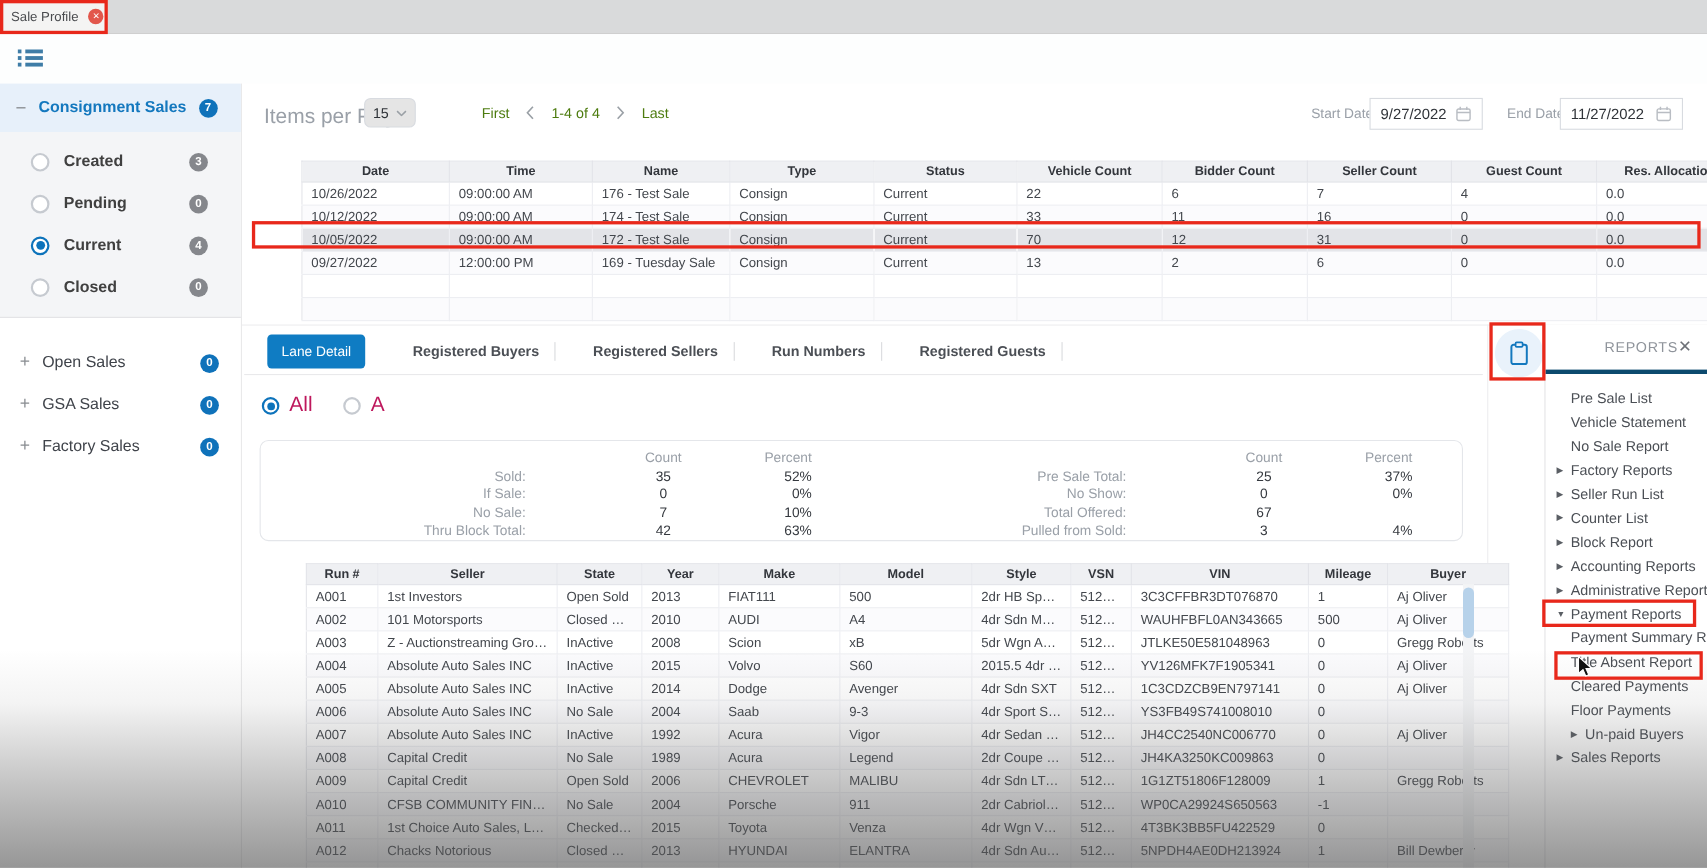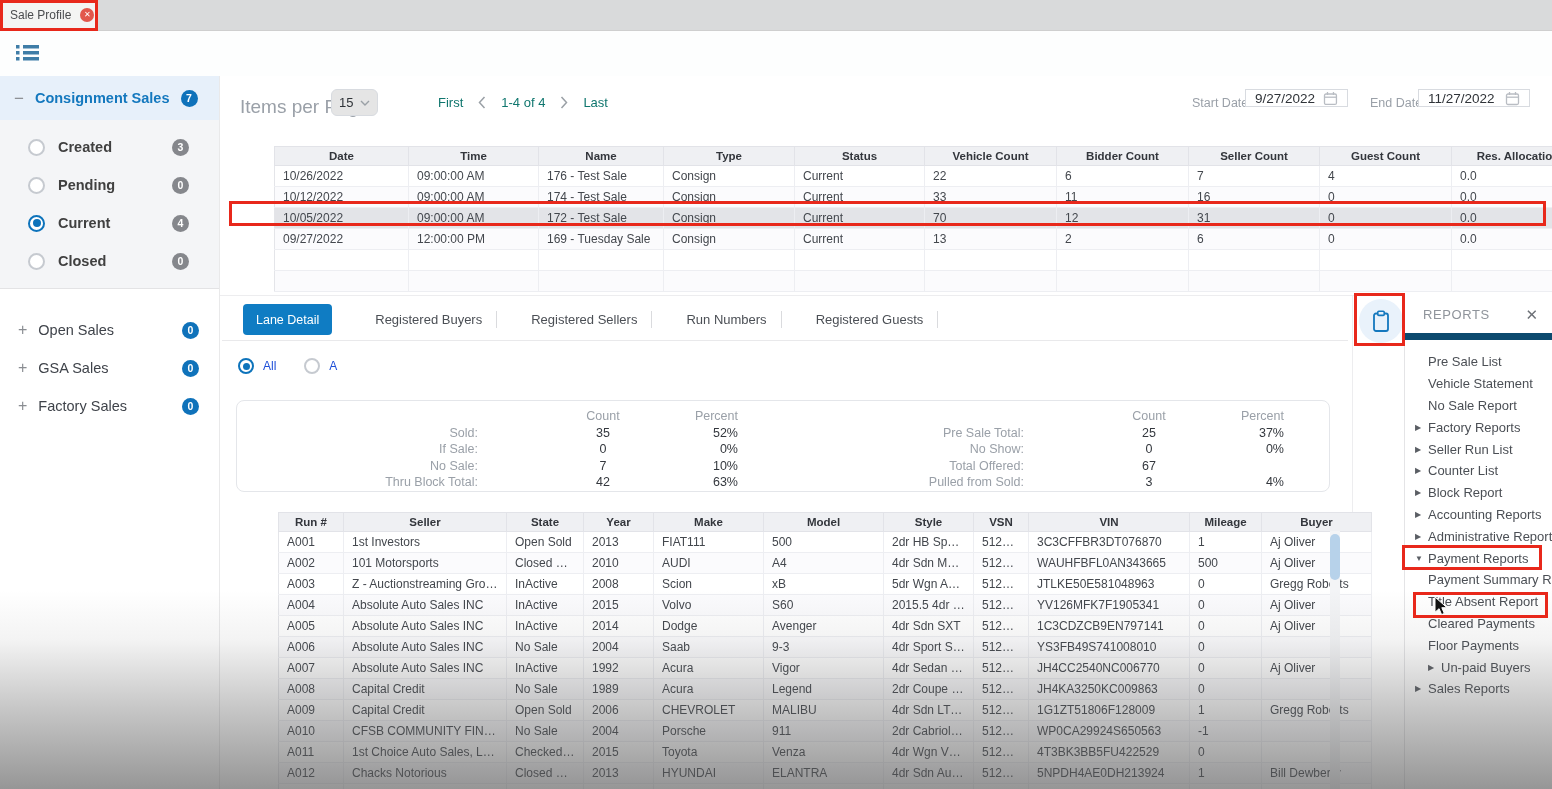--- a/index.html
+++ b/index.html
@@ -35,25 +35,25 @@
   .sb-groups{padding:22px 0 0 0;}
   .sb-group{height:38px;display:flex;align-items:center;padding:0 20px 0 18px;gap:11px;cursor:pointer;}
   .sb-plus{color:#8a8d92;font-size:16px;line-height:1;}
   .sb-group-label{font-size:14.5px;color:#3f434a;flex:1;}
 
   
   .ipp-label{position:absolute;left:240px;top:96px;font-size:19px;color:#9aa0a8;}
   .ipp-select{position:absolute;left:331px;top:89px;width:47px;height:27px;border:1px solid #d8dbe0;border-radius:6px;background:#e5e5e5;
               display:flex;align-items:center;justify-content:space-between;padding:0 7px;box-sizing:border-box;cursor:pointer;}
   .ipp-value{font-size:13px;color:#2f3338;}
-  .pagination{position:absolute;left:438px;top:95px;display:flex;align-items:center;gap:15px;font-size:13px;color:#0f766e;}
+  .pagination{position:absolute;left:438px;top:95px;display:flex;align-items:center;gap:15px;font-size:13px;color:#4d7c0f;}
   .pg-link{cursor:pointer;}
   .pg-chev{display:flex;align-items:center;cursor:pointer;}
   .date-label{position:absolute;font-size:12.5px;color:#9aa0a8;}
-  .date-input{position:absolute;height:18px;border:1px solid #d8dbe0;border-radius:0;background:#fff;
+  .date-input{position:absolute;height:29px;border:1px solid #d8dbe0;border-radius:0;background:#fff;
               display:flex;align-items:center;justify-content:space-between;padding:0 9px;box-sizing:border-box;gap:8px;cursor:text;}
   .date-value{font-size:13.5px;color:#2f3338;white-space:nowrap;}
 
   
   table{border-collapse:collapse;table-layout:fixed;margin-left:41px;}
   .grid-table{width:100%;border:1px solid #e4e5e9;background:#fff;}
   .grid-table th{background:#eff0f3;font-size:11.5px;color:#33363c;font-weight:bold;border:1px solid #e2e3e8;
                  height:18px;padding:0 4px;overflow:hidden;white-space:nowrap;}
   .grid-table td{height:20px;font-size:12px;color:#43474d;border-right:1px solid #edeef2;border-bottom:1px solid #edeef2;
                  padding:0 8px;overflow:hidden;white-space:nowrap;text-overflow:ellipsis;background:#fff;}
@@ -62,46 +62,46 @@
   .sales-wrap{position:absolute;left:233px;top:146px;width:1310px;}
   .veh-wrap{position:absolute;left:237px;top:512px;width:1093px;}
 
   .hline{position:absolute;left:220px;top:295px;width:1332px;height:1px;background:#ededef;}
   .vline{position:absolute;left:1352px;top:295px;width:1px;height:494px;background:#ededef;}
 
   
   .detail-tabs{position:absolute;left:243px;top:304px;display:flex;align-items:center;gap:20px;}
   .tab-btn-active{background:#0f7cc3;color:#fff;border-radius:4px;padding:0 13px;height:31px;display:flex;align-items:center;
                   font-size:12.5px;margin-right:9px;cursor:pointer;}
-  .tab-item{padding:0 14px;font-size:13px;color:#4b4f55;border-right:1px solid #dadbde;height:17px;display:flex;align-items:center;cursor:pointer;}
+  .tab-item{padding:0 14px;font-size:13px;color:#4b4f55;border-right:1px solid #dadbde;height:17px;display:flex;align-items:center;cursor:pointer;font-weight:bold;}
   .tabs-underline{position:absolute;left:222px;top:340px;width:1126px;height:1px;background:#e9e9eb;}
 
   .lane-radios{position:absolute;left:238px;top:358px;display:flex;gap:28px;align-items:center;}
   .lane-radio{display:flex;align-items:center;gap:9px;cursor:pointer;}
-  .lane-radio span.lbl{font-size:12px;color:#1d4ed8;}
+  .lane-radio span.lbl{font-size:19px;color:#be185d;}
 
   
   .summary-box{position:absolute;left:236px;top:400px;width:1094px;height:92px;border:1px solid #e4e6ea;border-radius:8px;
                background:#fff;display:flex;box-sizing:border-box;padding-top:7px;}
   .summary-half{flex:1;display:grid;grid-template-columns:1fr 130px 115px;grid-auto-rows:16.5px;align-items:center;}
   .sum-label{text-align:right;padding-right:60px;font-size:12.5px;color:#9aa0a8;white-space:nowrap;}
   .sum-count{text-align:center;font-size:12.5px;color:#34383e;}
   .sum-pct{text-align:right;padding-right:45px;font-size:12.5px;color:#34383e;}
   .sum-h{color:#9aa0a8;}
 
   
   .vscroll{position:absolute;left:1330px;top:531px;width:10px;height:258px;background:#f3f4f6;cursor:pointer;}
   .vthumb{position:absolute;left:1330px;top:534px;width:10px;height:46px;background:#b7d2ea;border-radius:5px;cursor:pointer;}
 
   
   .clip-btn{position:absolute;left:1359px;top:299px;width:44px;height:44px;border-radius:50%;background:#e9f2fb;
             display:flex;align-items:center;justify-content:center;cursor:pointer;}
   .reports{position:absolute;left:1404px;top:295px;width:148px;height:494px;background:#fff;border-left:1px solid #e4e4e6;box-sizing:border-box;}
-  .reports-header{display:flex;align-items:center;justify-content:space-between;height:45px;padding:0 14px 0 18px;
-                  border-bottom:7px solid #0c4a6e;box-sizing:border-box;}
+  .reports-header{display:flex;align-items:center;justify-content:flex-end;height:45px;padding:0 14px 0 18px;
+                  border-bottom:4px solid #0c4a6e;box-sizing:border-box;}
   .reports-title{font-size:13px;color:#8f949b;letter-spacing:0.6px;}
   .reports-close{color:#6d7177;font-size:15px;cursor:pointer;line-height:1;}
   .reports-list{padding-top:11px;}
   .rp-item{height:21.8px;display:flex;align-items:center;font-size:13px;color:#4b4f55;padding-left:23px;cursor:pointer;white-space:nowrap;overflow:hidden;}
   .rp-item.arrowed{padding-left:10px;}
   .rp-item.child.arrowed{padding-left:23px;}
   .rp-arrow{width:13px;font-size:8px;color:#5a5e64;flex:0 0 13px;}
 
   
   .annotation{position:absolute;border:3px solid #e8281b;box-sizing:border-box;pointer-events:none;z-index:60;}

